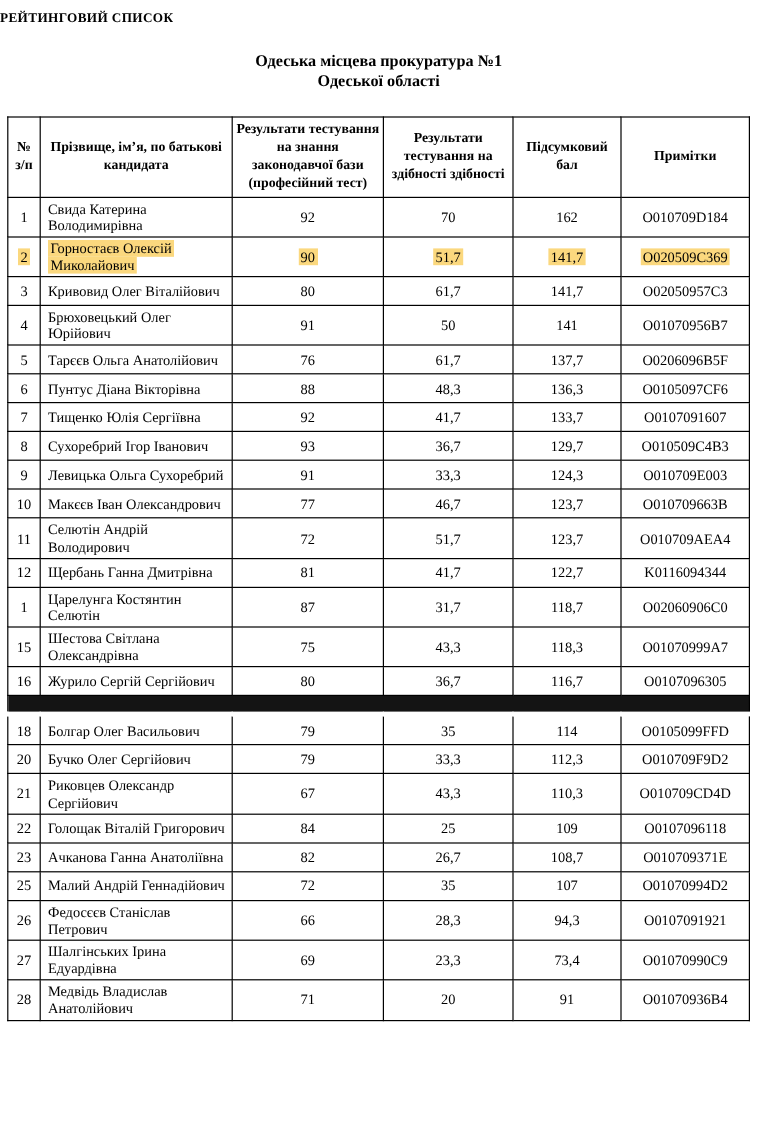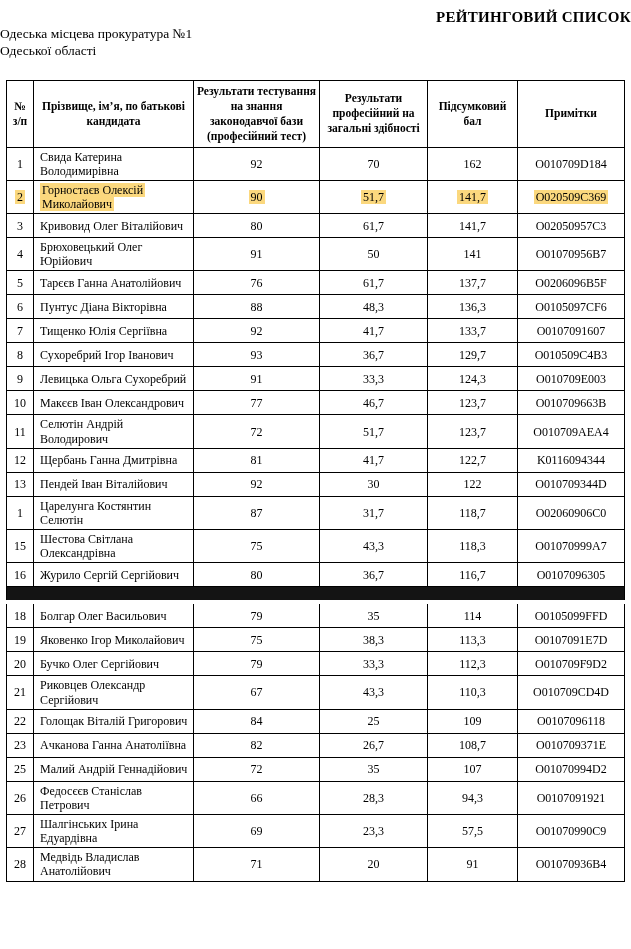--- a/index.html
+++ b/index.html
@@ -8,29 +8,31 @@
     background: #ffffff;
   }
   body {
     width: 631px;
     height: 949px;
     overflow: hidden;
     font-family: "Liberation Serif", serif;
     color: #000;
   }
   .page-title {
-    font-size: 15px;
+    font-size: 11px;
     font-weight: bold;
-    text-align: right;
+    text-align: left;
     margin: 9px 0 0 0;
     letter-spacing: 0.3px;
   }
   .subtitle {
     font-size: 13.5px;
-    font-weight: normal;
+    font-weight: bold;
+    text-align: center;
+    margin-top: 22px;
     line-height: 1.25;
   }
   table.rating {
     border-collapse: collapse;
     table-layout: fixed;
     margin: 20px auto 0 auto;
     width: 618px;
   }
   th, td {
     border: 1px solid #000;
@@ -92,21 +94,21 @@
       <col style="width:126px">
       <col style="width:108px">
       <col style="width:90px">
       <col style="width:107px">
     </colgroup>
     <thead>
       <tr>
         <th>№ з/п</th>
         <th>Прізвище, ім’я, по батькові кандидата</th>
         <th>Результати тестування на знання законодавчої бази (професійний тест)</th>
-        <th>Результати професійний на загальні здібності</th>
+        <th>Результати тестування на здібності здібності</th>
         <th>Підсумковий бал</th>
         <th>Примітки</th>
       </tr>
     </thead>
     <tbody id="table-body">
         <tr>
           <td class="num">1</td>
           <td class="name">Свида Катерина Володимирівна</td>
           <td class="score">92</td>
           <td class="score">70</td>
@@ -132,21 +134,21 @@
         <tr>
           <td class="num">4</td>
           <td class="name">Брюховецький Олег Юрійович</td>
           <td class="score">91</td>
           <td class="score">50</td>
           <td class="score">141</td>
           <td class="note">O01070956B7</td>
         </tr>
         <tr>
           <td class="num">5</td>
-          <td class="name">Тарєєв Ганна Анатолійович</td>
+          <td class="name">Тарєєв Ольга Анатолійович</td>
           <td class="score">76</td>
           <td class="score">61,7</td>
           <td class="score">137,7</td>
           <td class="note">O0206096B5F</td>
         </tr>
         <tr>
           <td class="num">6</td>
           <td class="name">Пунтус Діана Вікторівна</td>
           <td class="score">88</td>
           <td class="score">48,3</td>
@@ -195,28 +197,20 @@
         </tr>
         <tr>
           <td class="num">12</td>
           <td class="name">Щербань Ганна Дмитрівна</td>
           <td class="score">81</td>
           <td class="score">41,7</td>
           <td class="score">122,7</td>
           <td class="note">K0116094344</td>
         </tr>
         <tr>
-          <td class="num">13</td>
-          <td class="name">Пендей Іван Віталійович</td>
-          <td class="score">92</td>
-          <td class="score">30</td>
-          <td class="score">122</td>
-          <td class="note">O010709344D</td>
-        </tr>
-        <tr>
           <td class="num">1</td>
           <td class="name">Царелунга Костянтин Селютін</td>
           <td class="score">87</td>
           <td class="score">31,7</td>
           <td class="score">118,7</td>
           <td class="note">O02060906C0</td>
         </tr>
         <tr>
           <td class="num">15</td>
           <td class="name">Шестова Світлана Олександрівна</td>
@@ -238,28 +232,20 @@
         </tr>
         <tr>
           <td class="num">18</td>
           <td class="name">Болгар Олег Васильович</td>
           <td class="score">79</td>
           <td class="score">35</td>
           <td class="score">114</td>
           <td class="note">O0105099FFD</td>
         </tr>
         <tr>
-          <td class="num">19</td>
-          <td class="name">Яковенко Ігор Миколайович</td>
-          <td class="score">75</td>
-          <td class="score">38,3</td>
-          <td class="score">113,3</td>
-          <td class="note">O0107091E7D</td>
-        </tr>
-        <tr>
           <td class="num">20</td>
           <td class="name">Бучко Олег Сергійович</td>
           <td class="score">79</td>
           <td class="score">33,3</td>
           <td class="score">112,3</td>
           <td class="note">O010709F9D2</td>
         </tr>
         <tr>
           <td class="num">21</td>
           <td class="name">Риковцев Олександр Сергійович</td>
@@ -298,21 +284,21 @@
           <td class="score">66</td>
           <td class="score">28,3</td>
           <td class="score">94,3</td>
           <td class="note">O0107091921</td>
         </tr>
         <tr>
           <td class="num">27</td>
           <td class="name">Шалгінських Ірина Едуардівна</td>
           <td class="score">69</td>
           <td class="score">23,3</td>
-          <td class="score">57,5</td>
+          <td class="score">73,4</td>
           <td class="note">O01070990C9</td>
         </tr>
         <tr>
           <td class="num">28</td>
           <td class="name">Медвідь Владислав Анатолійович</td>
           <td class="score">71</td>
           <td class="score">20</td>
           <td class="score">91</td>
           <td class="note">O01070936B4</td>
         </tr>

